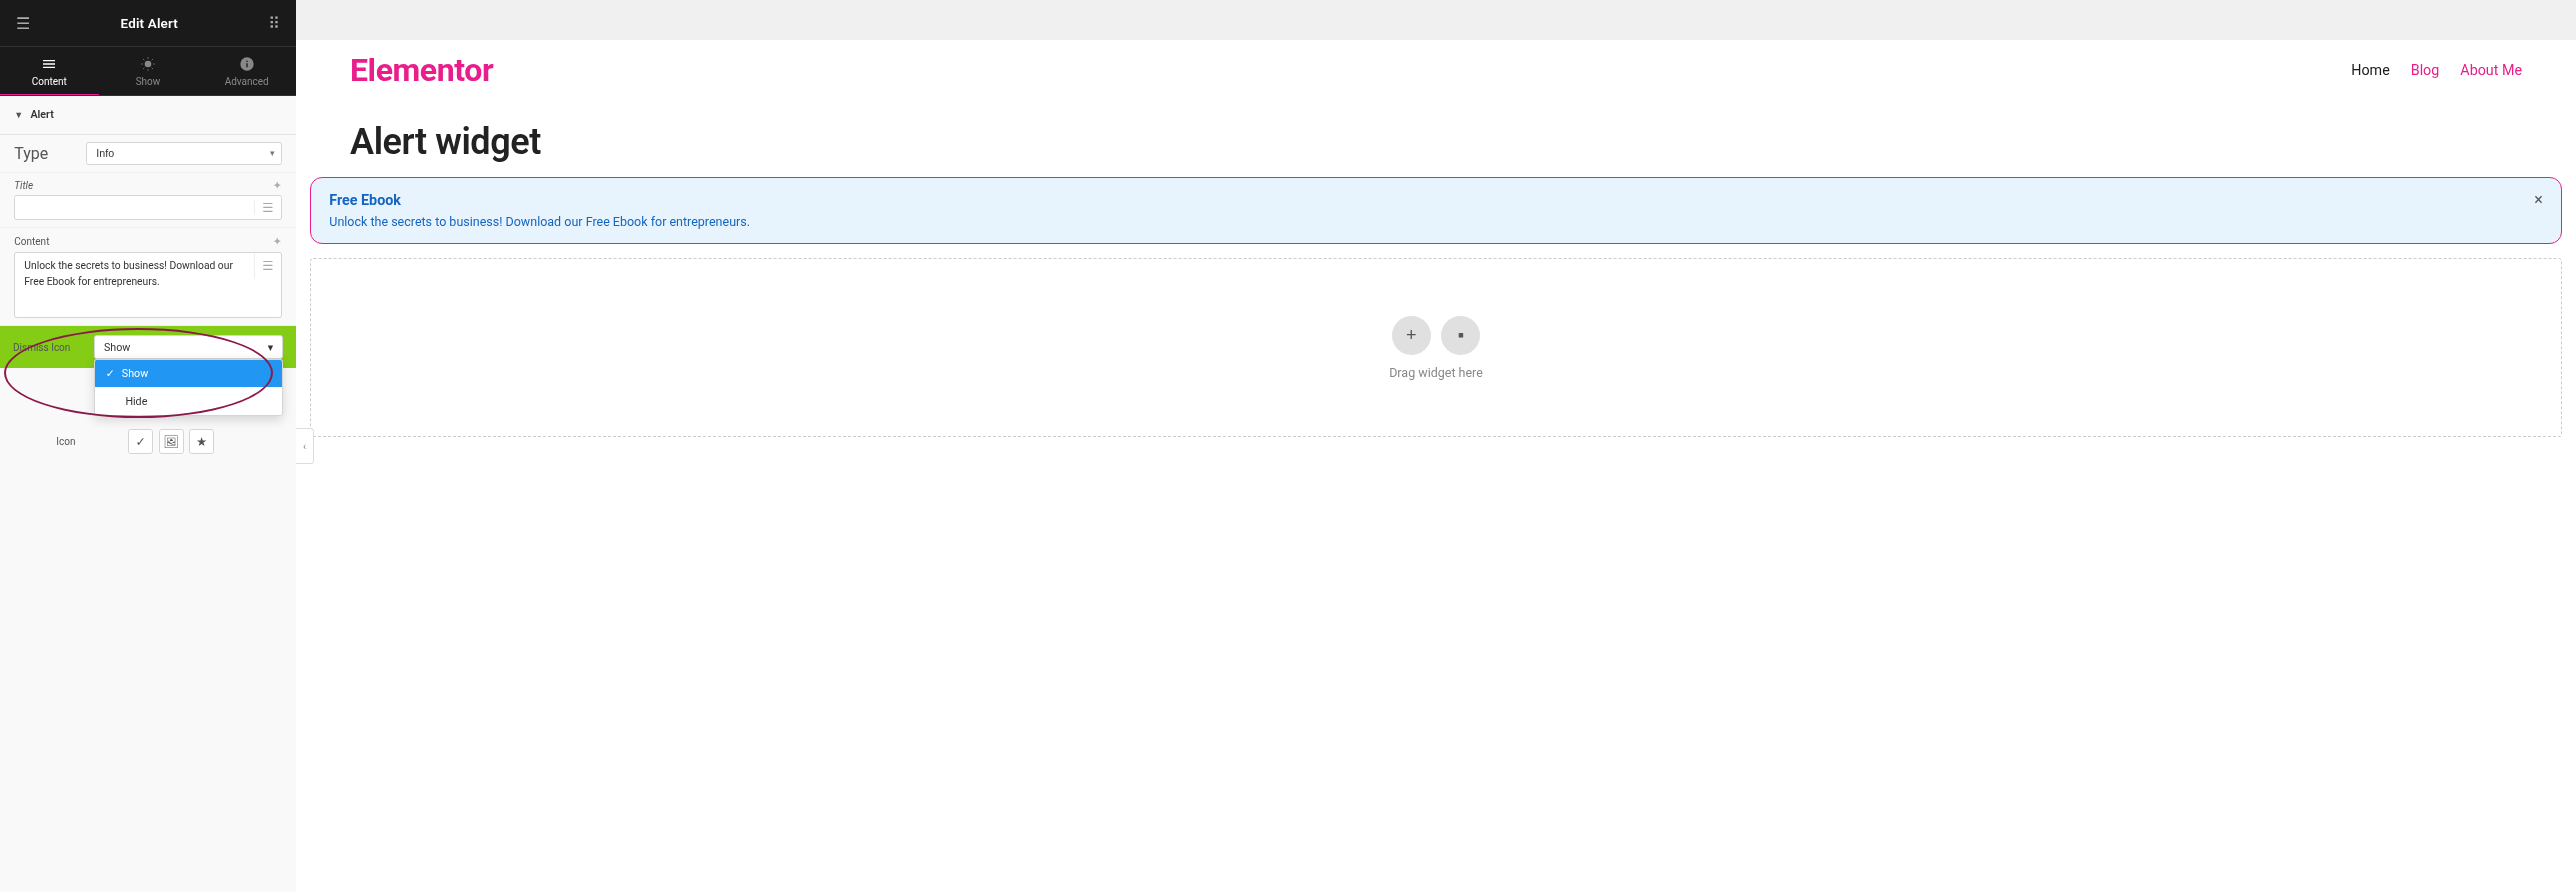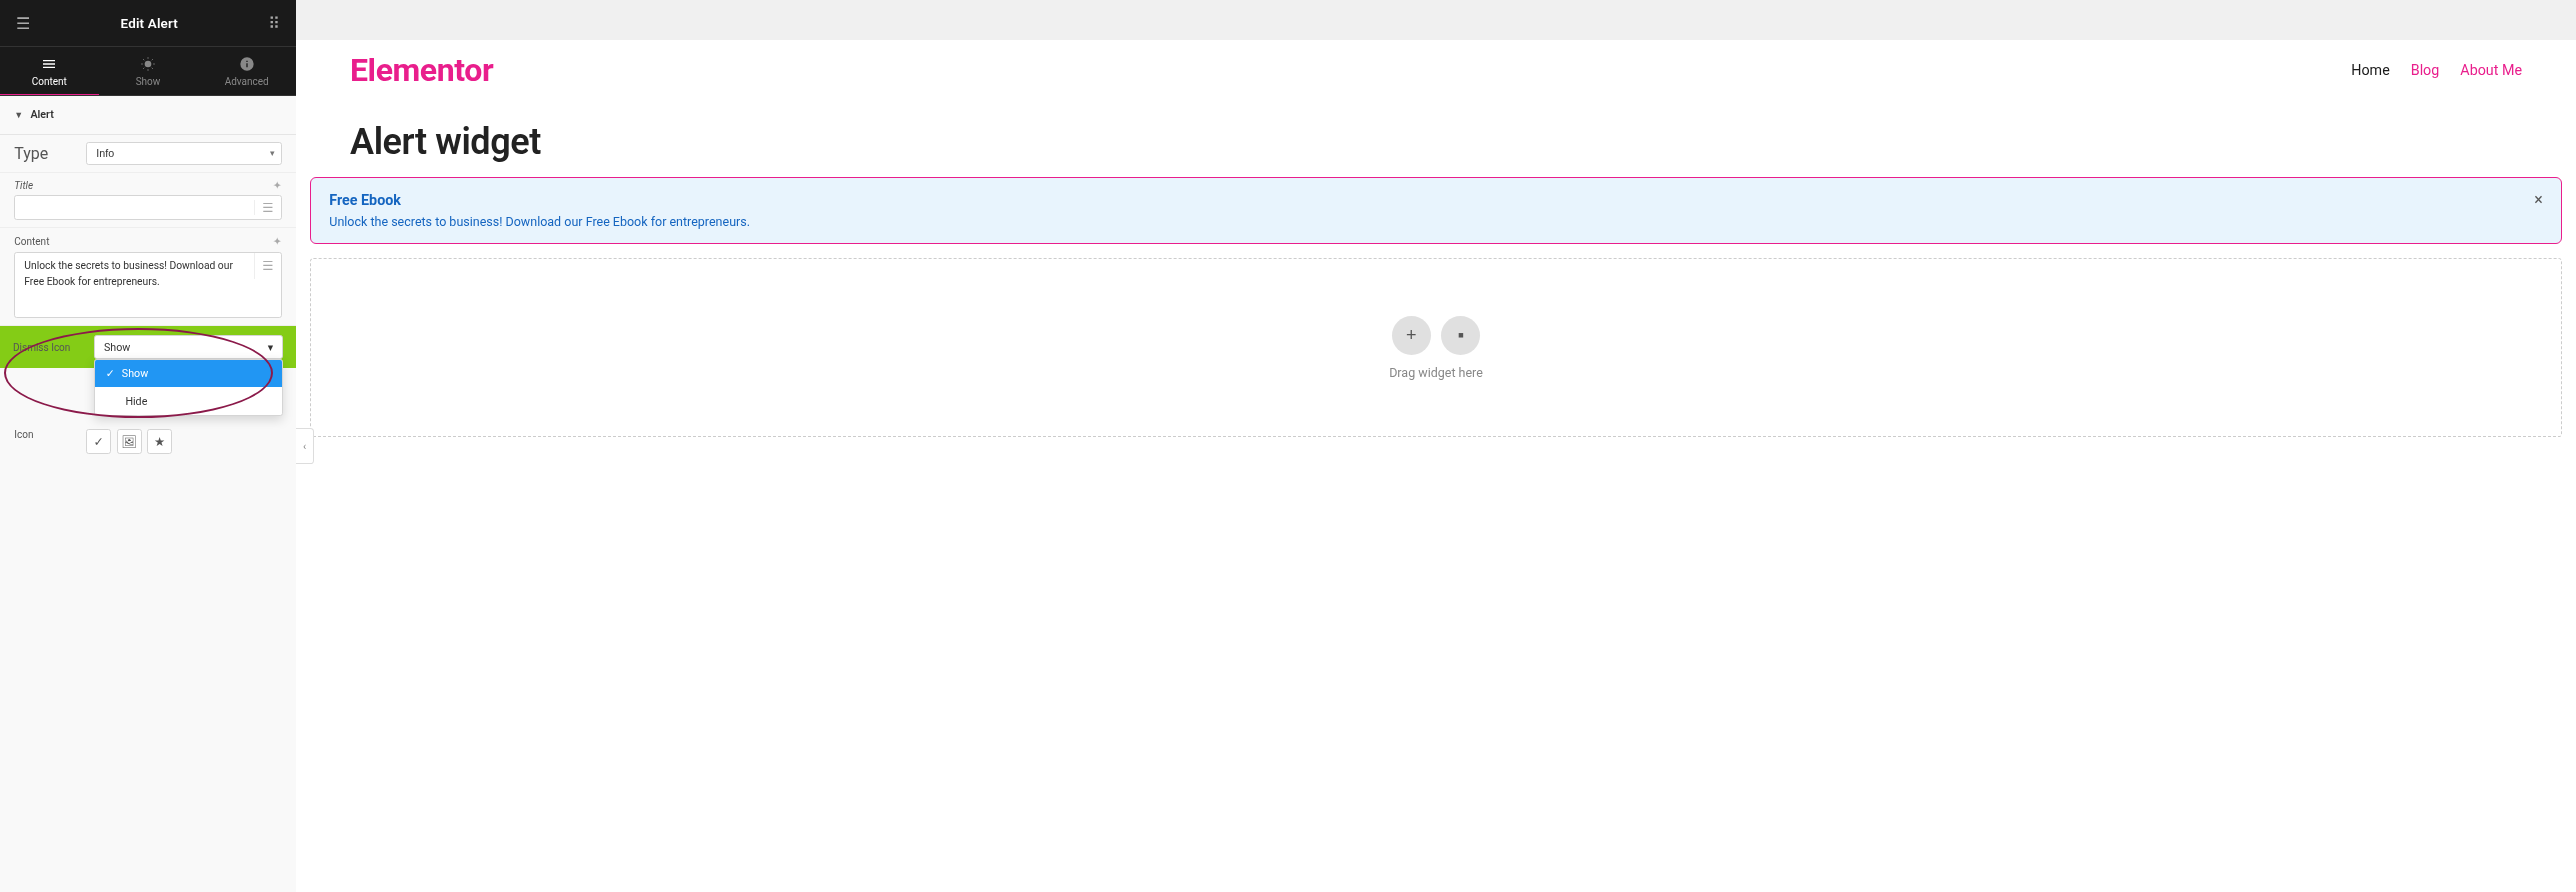--- a/index.html
+++ b/index.html
@@ -299,23 +299,24 @@
       width: 269px;
       height: 90px;
       border: 2.2px solid #8b1a4a;
       border-radius: 50%;
       pointer-events: none;
       z-index: 50;
     }
 
     .icon-row {
       display: flex;
-      align-items: flex-start;
+      align-items: center;
       padding: 7.2px 14.3px;
       background: #f9f9f9;
+      margin-left: 42px;
     }
 
     .icon-label { font-size: 10px; color: #555; flex: 0 0 72px; }
 
     .icon-controls {
       display: flex;
       align-items: center;
       gap: 5.4px;
     }
 
@@ -382,21 +383,21 @@
       font-size: 36px;
       font-weight: 600;
       color: #222;
       letter-spacing: -0.4px;
     }
 
     
     .alert-container {
       margin: 0 14.3px 14.3px;
       border: 1.8px solid #e91e8c;
-      border-radius: 6px;
+      border-radius: 12px;
       background: #e8f4fd;
       padding: 14.3px 18px;
       position: relative;
       display: flex;
       align-items: flex-start;
       justify-content: space-between;
     }
 
     .alert-content { flex: 1; }
 

